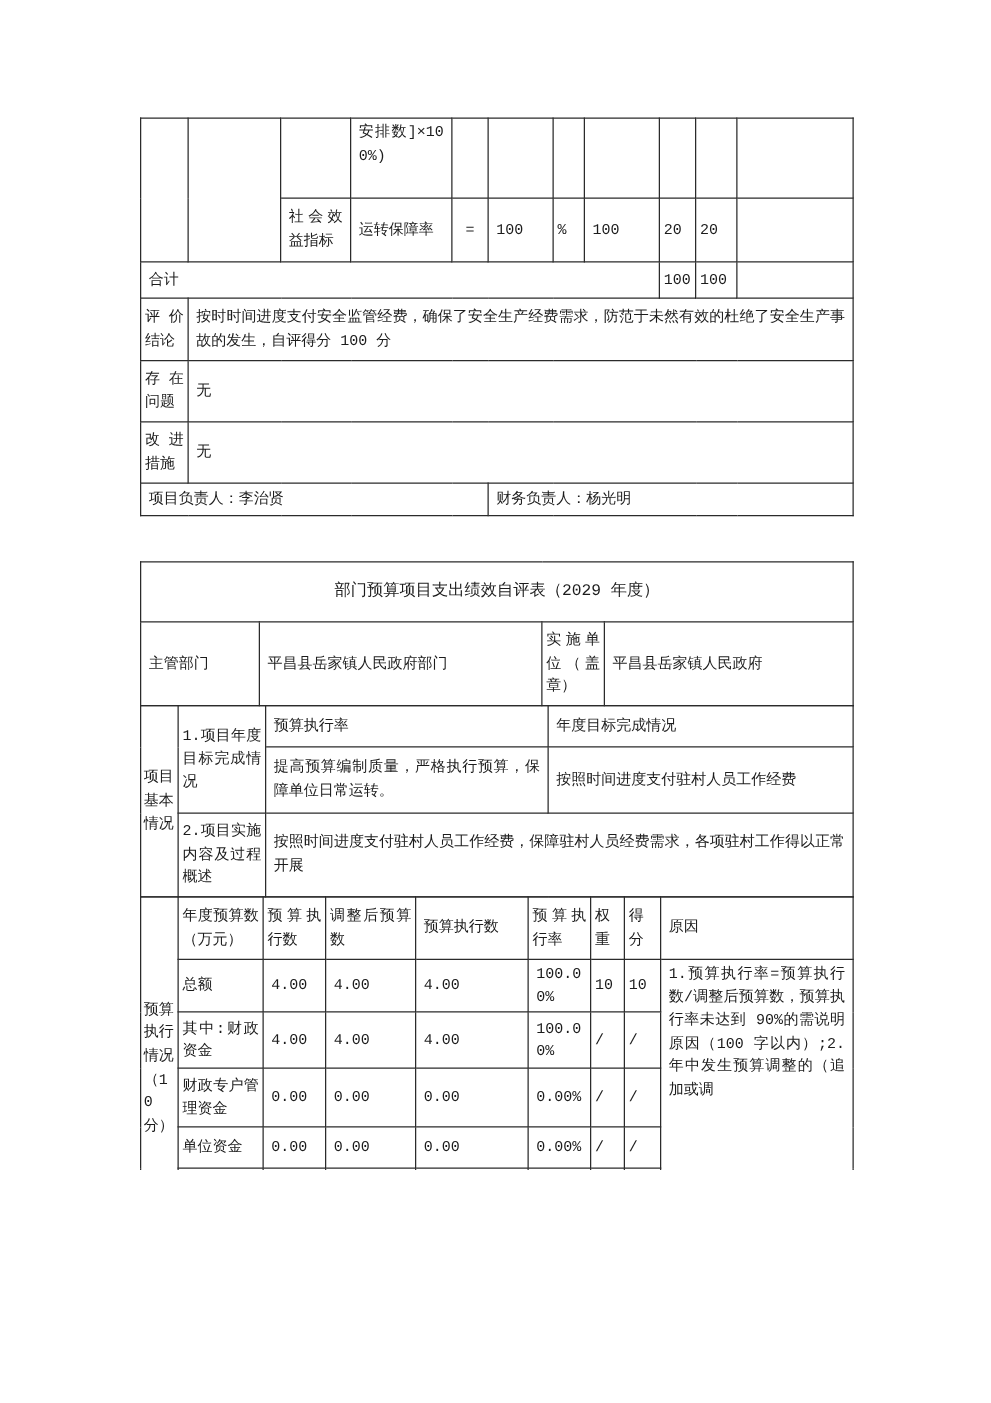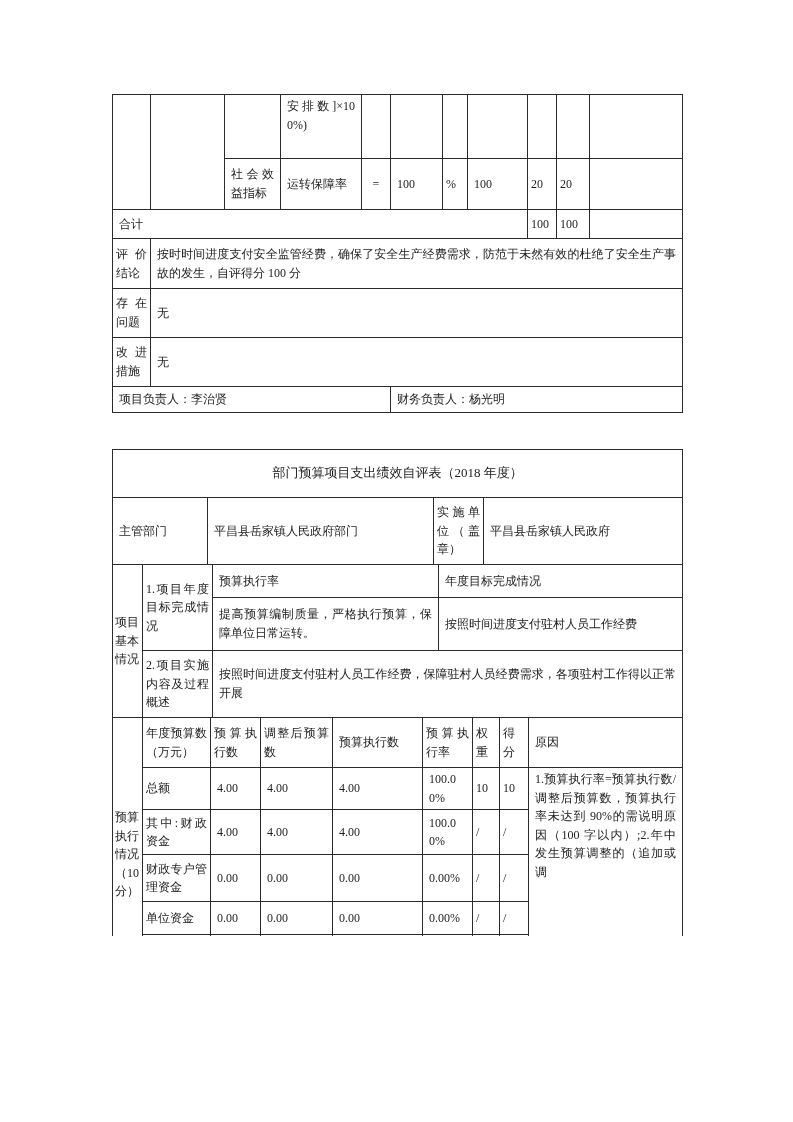--- a/index.html
+++ b/index.html
@@ -1,21 +1,21 @@
 <!DOCTYPE html>
 <html><head>
 <meta charset="utf-8">
 <style>
   html, body { margin: 0; padding: 0; background: #ffffff; }
   .page {
     position: relative;
     width: 793px;
     height: 936px;
     background: #ffffff;
-    font-family: Liberation Serif, serif;
+    font-family: Liberation Mono, monospace;
     color: #1c1c1c;
     font-size: 12px;
     overflow: hidden;
   }
   .content { position: absolute; left: 112px; top: 94px; width: 570px; }
   table.doc {
     border-collapse: collapse;
     table-layout: fixed;
     width: 570px;
   }
@@ -123,21 +123,21 @@
 
     <table class="doc">
       <colgroup>
         <col style="width:95px">
           <col style="width:226px">
           <col style="width:50px">
           <col style="width:199px">
       </colgroup>
       <tbody>
           <tr class="rh48">
-        <td colspan="4" class="title-cell">部门预算项目支出绩效自评表（2018 年度）</td>
+        <td colspan="4" class="title-cell">部门预算项目支出绩效自评表（2029 年度）</td>
       </tr>
       <tr class="rh67">
         <td>主管部门</td>
         <td>平昌县岳家镇人民政府部门</td>
         <td class="jc tight">实施单位（盖章）</td>
         <td>平昌县岳家镇人民政府</td>
       </tr>
     </tbody>
       </table>
 

